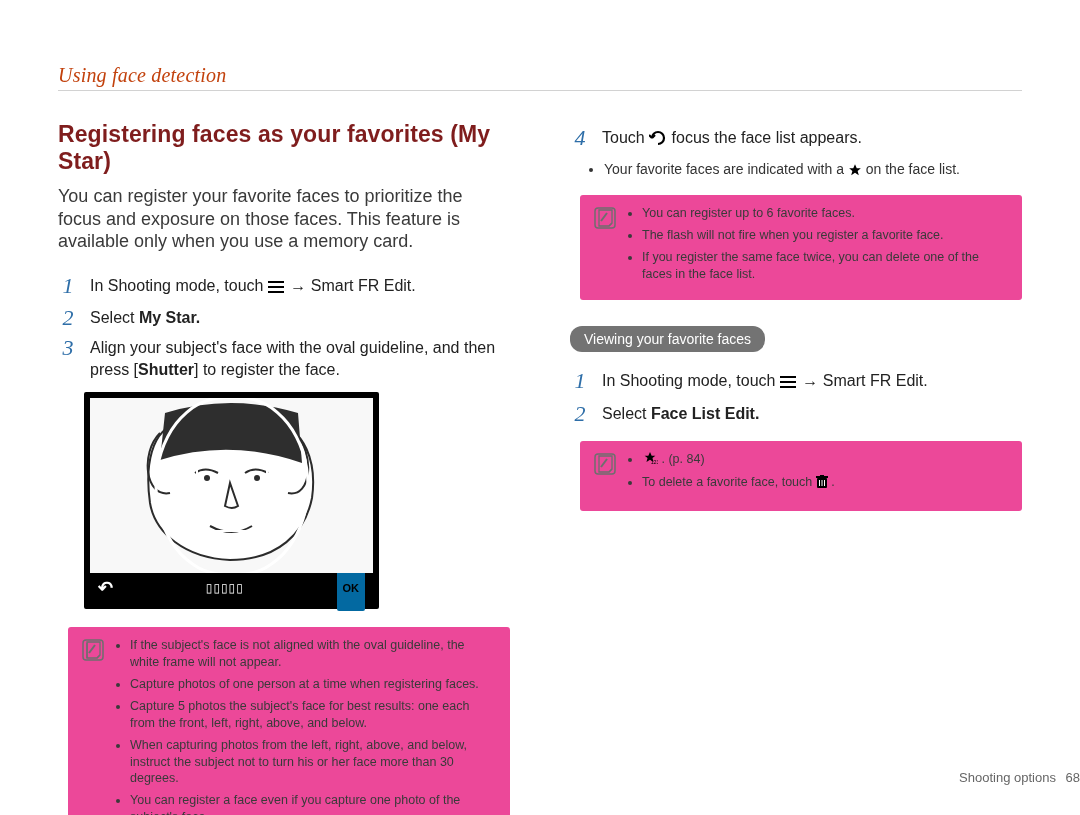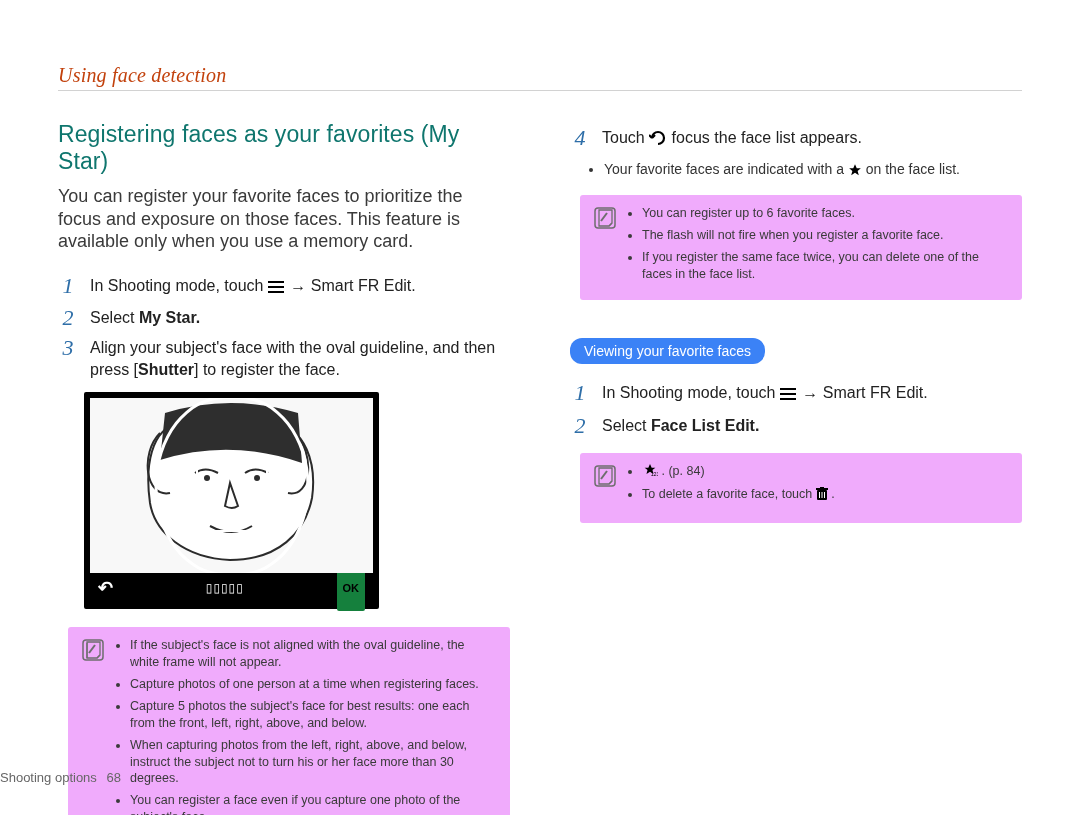--- a/index.html
+++ b/index.html
@@ -2,43 +2,43 @@
 <html><head>
 <meta charset="utf-8">
 <style>
   * { box-sizing: border-box; margin: 0; padding: 0; }
   html, body { width: 1080px; height: 815px; background: #ffffff; font-family: Arial, Helvetica, sans-serif; font-size: 16px; color: #2b2b2b; }
   .page { padding: 0 58px 0 58px; position: relative; height: 100%; }
   .breadcrumb { padding-top: 64px; font-size: 20px; font-style: italic; letter-spacing: .2px; color: #c2410c; font-family: Georgia, "Times New Roman", serif; }
   .rule { border: none; border-top: 1px solid #d2d2d2; margin-top: 3px; }
   .columns { display: flex; gap: 60px; margin-top: 30px; }
   .col { flex: 1 1 0; min-width: 0; }
-  h2.section-title { font-size: 23px; font-weight: 400; color: #0f766e; margin-bottom: 10px; letter-spacing: .1px; }
+  h2.section-title { font-size: 23px; font-weight: 700; color: #7f1d1d; margin-bottom: 10px; letter-spacing: .1px; }
   p.intro { font-size: 18px; line-height: 1.25; color: #3a3a3a; margin-bottom: 22px; max-width: 440px; }
   .step { display: flex; align-items: flex-start; gap: 12px; margin: 6px 0 8px; }
   .step-num { font-family: Georgia, serif; font-style: italic; font-size: 22px; color: #2e6ea8; width: 20px; text-align: center; line-height: 1; flex: 0 0 20px; }
   .step-body { font-size: 16px; line-height: 1.35; color: #222; max-width: 420px; }
   .icon-inline { display: inline-block; vertical-align: -3px; }
   .arrow-to { font-family: Arial, sans-serif; }
   .illustration { margin: 12px 0 18px 26px; }
   .illus-frame { width: 295px; border: 6px solid #000; border-radius: 2px; background:#f3f3f3; }
   .illus-stage { height: 175px; position: relative; background:#f8f8f8; overflow:hidden; }
   .face-oval { position:absolute; left:50%; top:50%; transform:translate(-50%,-50%); width:155px; height:180px; border:3px solid #fff; border-radius:50% / 55%; }
   .focus-rect { position:absolute; left:50%; top:56%; transform:translate(-50%,-50%); width:72px; height:72px; border:2px solid #fff; }
   .illus-bar { height:30px; background:#000; display:flex; justify-content:space-between; align-items:center; padding:0 8px; }
   .illus-back { color:#fff; font-size:18px; font-weight:bold; }
-  .illus-ok { background:#15803d; color:#000; font-size:11px; font-weight:bold; padding:17px 6px; border-radius:2px; }
+  .illus-ok { background:#0369a1; color:#000; font-size:11px; font-weight:bold; padding:17px 6px; border-radius:2px; }
   .illus-dots { color:#fff; font-size:12px; letter-spacing:1px; }
-  .note-box { display:flex; gap:10px; background:#f0abfc; border-radius:3px; padding:10px 14px 12px; margin: 8px 0 0 10px; max-width: 450px; }
+  .note-box { display:flex; gap:10px; background:#ec4899; border-radius:3px; padding:10px 14px 12px; margin: 8px 0 0 10px; max-width: 450px; }
   .note-icon { flex: 0 0 22px; padding-top:2px; }
   .note-list { list-style: disc; padding-left: 16px; font-size: 12.5px; line-height: 1.35; color:#3a3a3a; }
   .note-list li { margin-bottom: 5px; }
   .sub-bullets { list-style: disc; padding-left: 34px; font-size: 14px; line-height:1.35; color:#333; margin-top:8px; }
-  .pill { display:inline-block; background:#3b82f6; color:#fff; font-size:14px; padding:5px 14px; border-radius:12px; margin: 38px 0 12px; }
-  .footer { position:absolute; left:0; right:0; bottom:30px; text-align:left; font-size: 13px; color:#666; }
+  .pill { display:inline-block; background:#737373; color:#fff; font-size:14px; padding:5px 14px; border-radius:12px; margin: 26px 0 12px; }
+  .footer { position:absolute; left:0; right:0; bottom:30px; text-align:right; font-size: 13px; color:#666; }
   .footer .pnum { margin-left:6px; }
   .star-rank { display:inline-block; vertical-align:-2px; }
 </style>
 </head>
 <body>
 
 <div class="page">
   <div class="breadcrumb">Using face detection</div>
   <hr class="rule">
 

